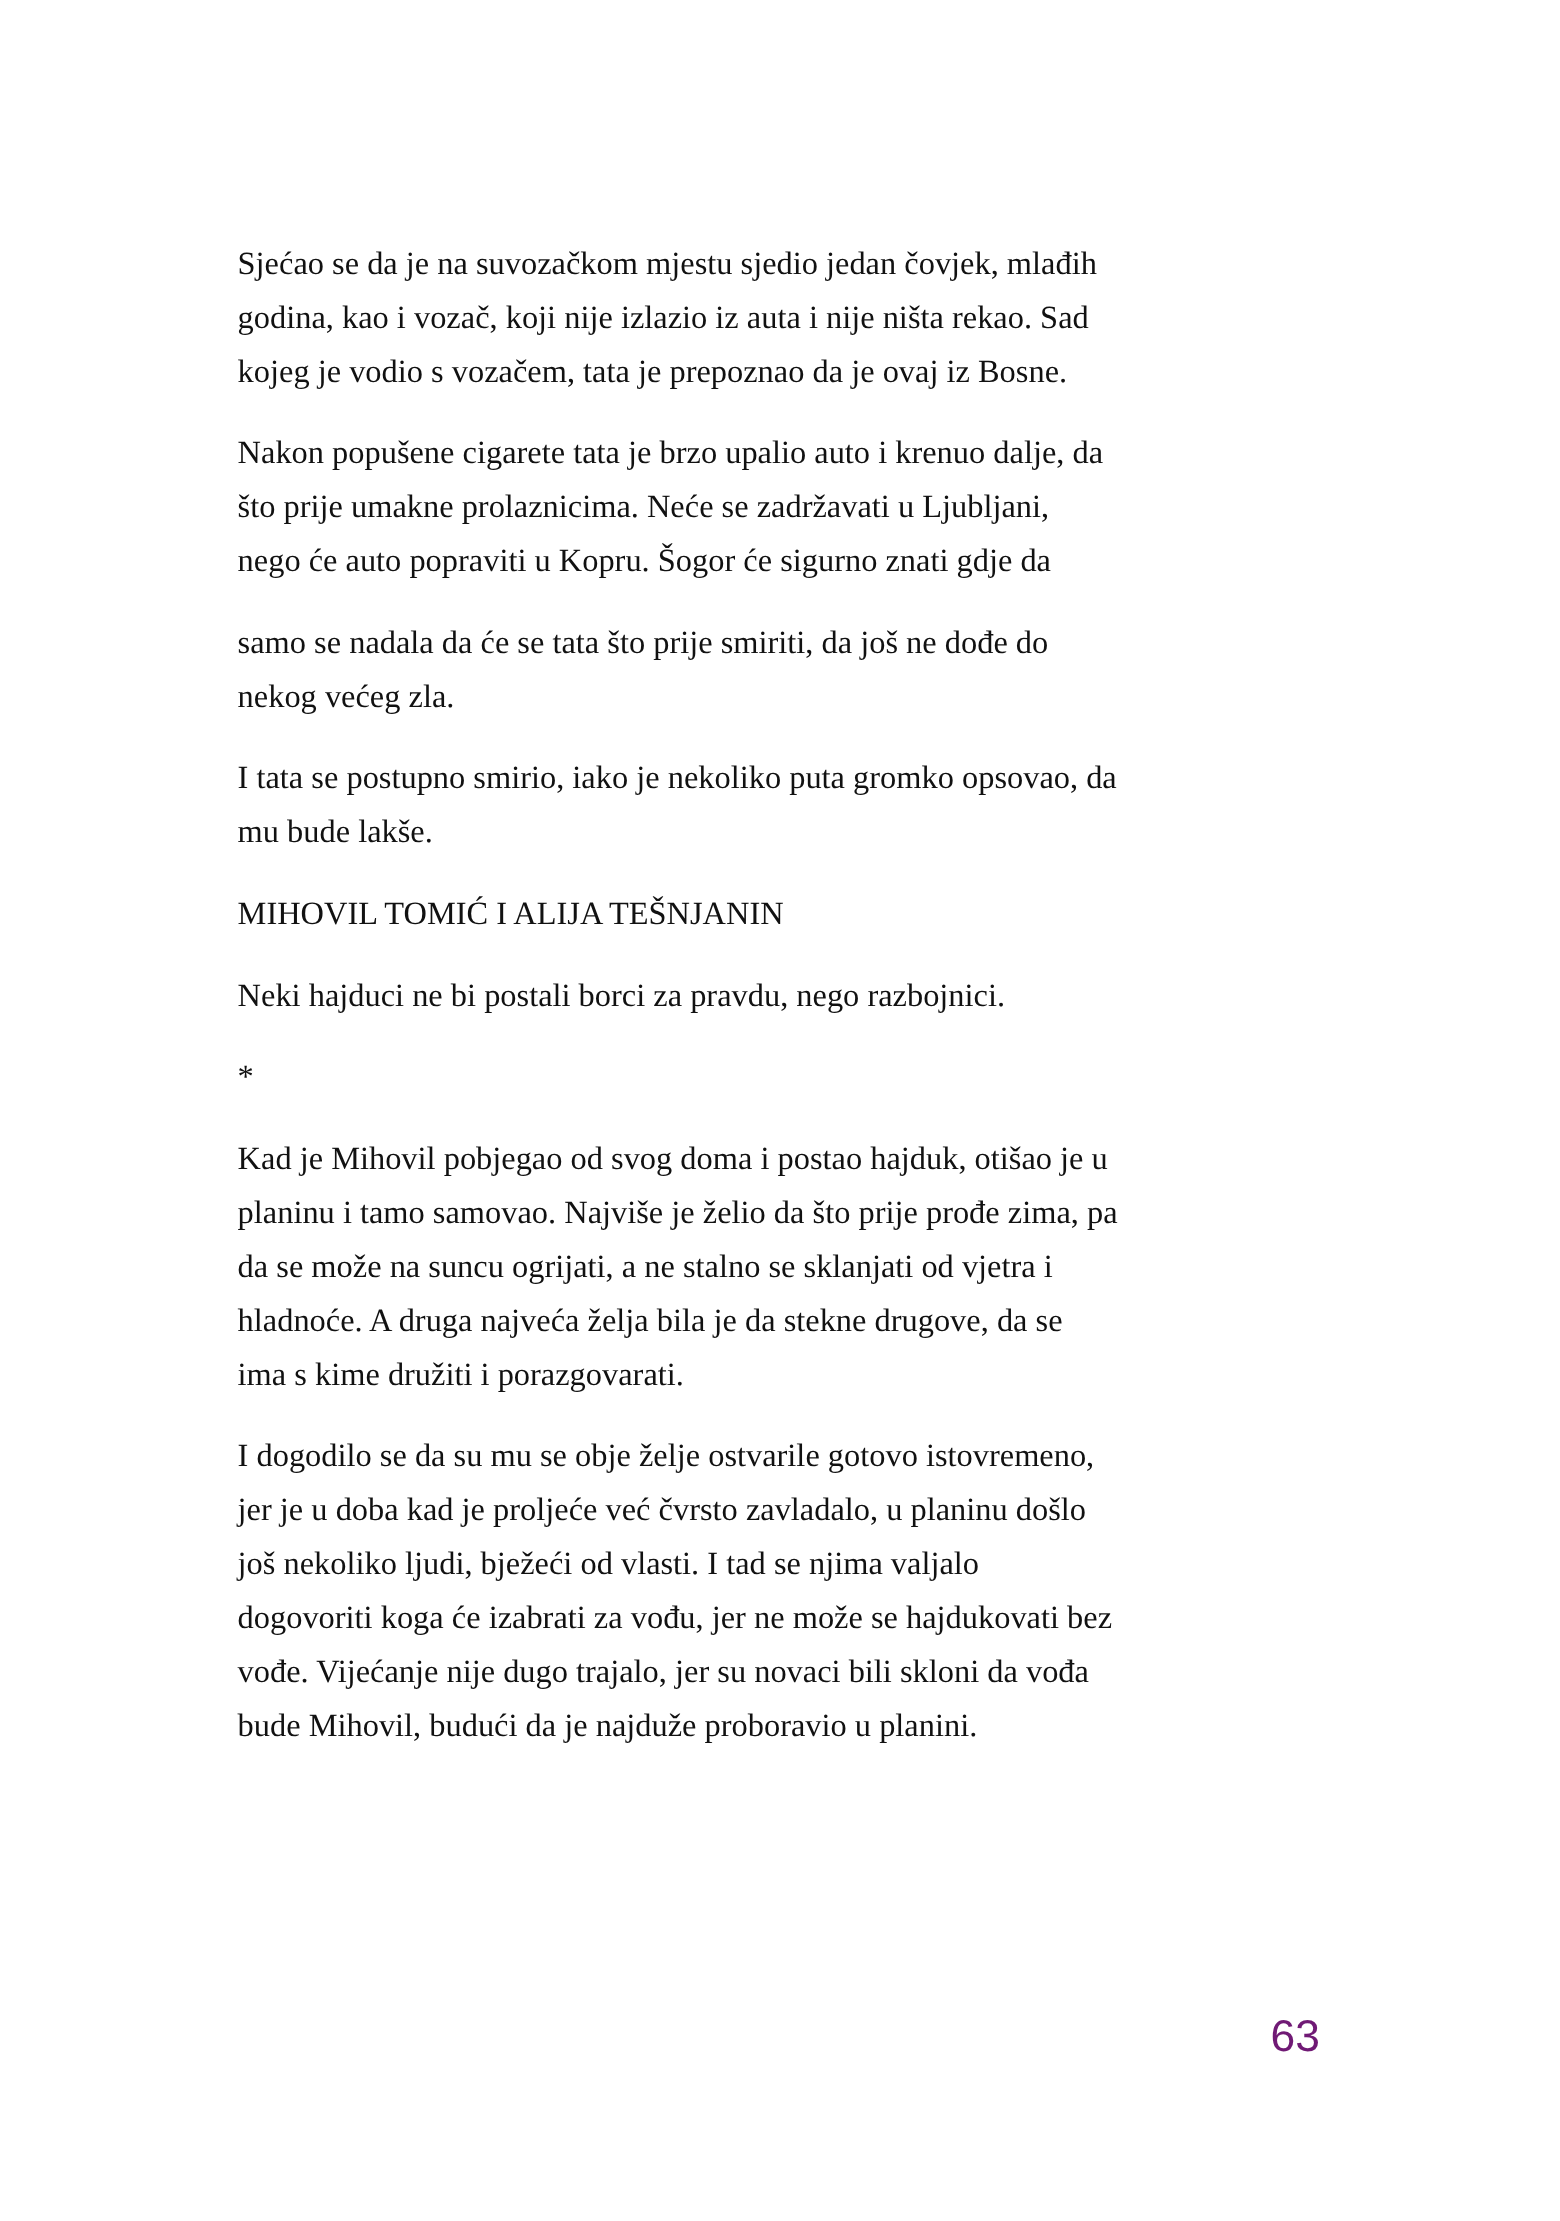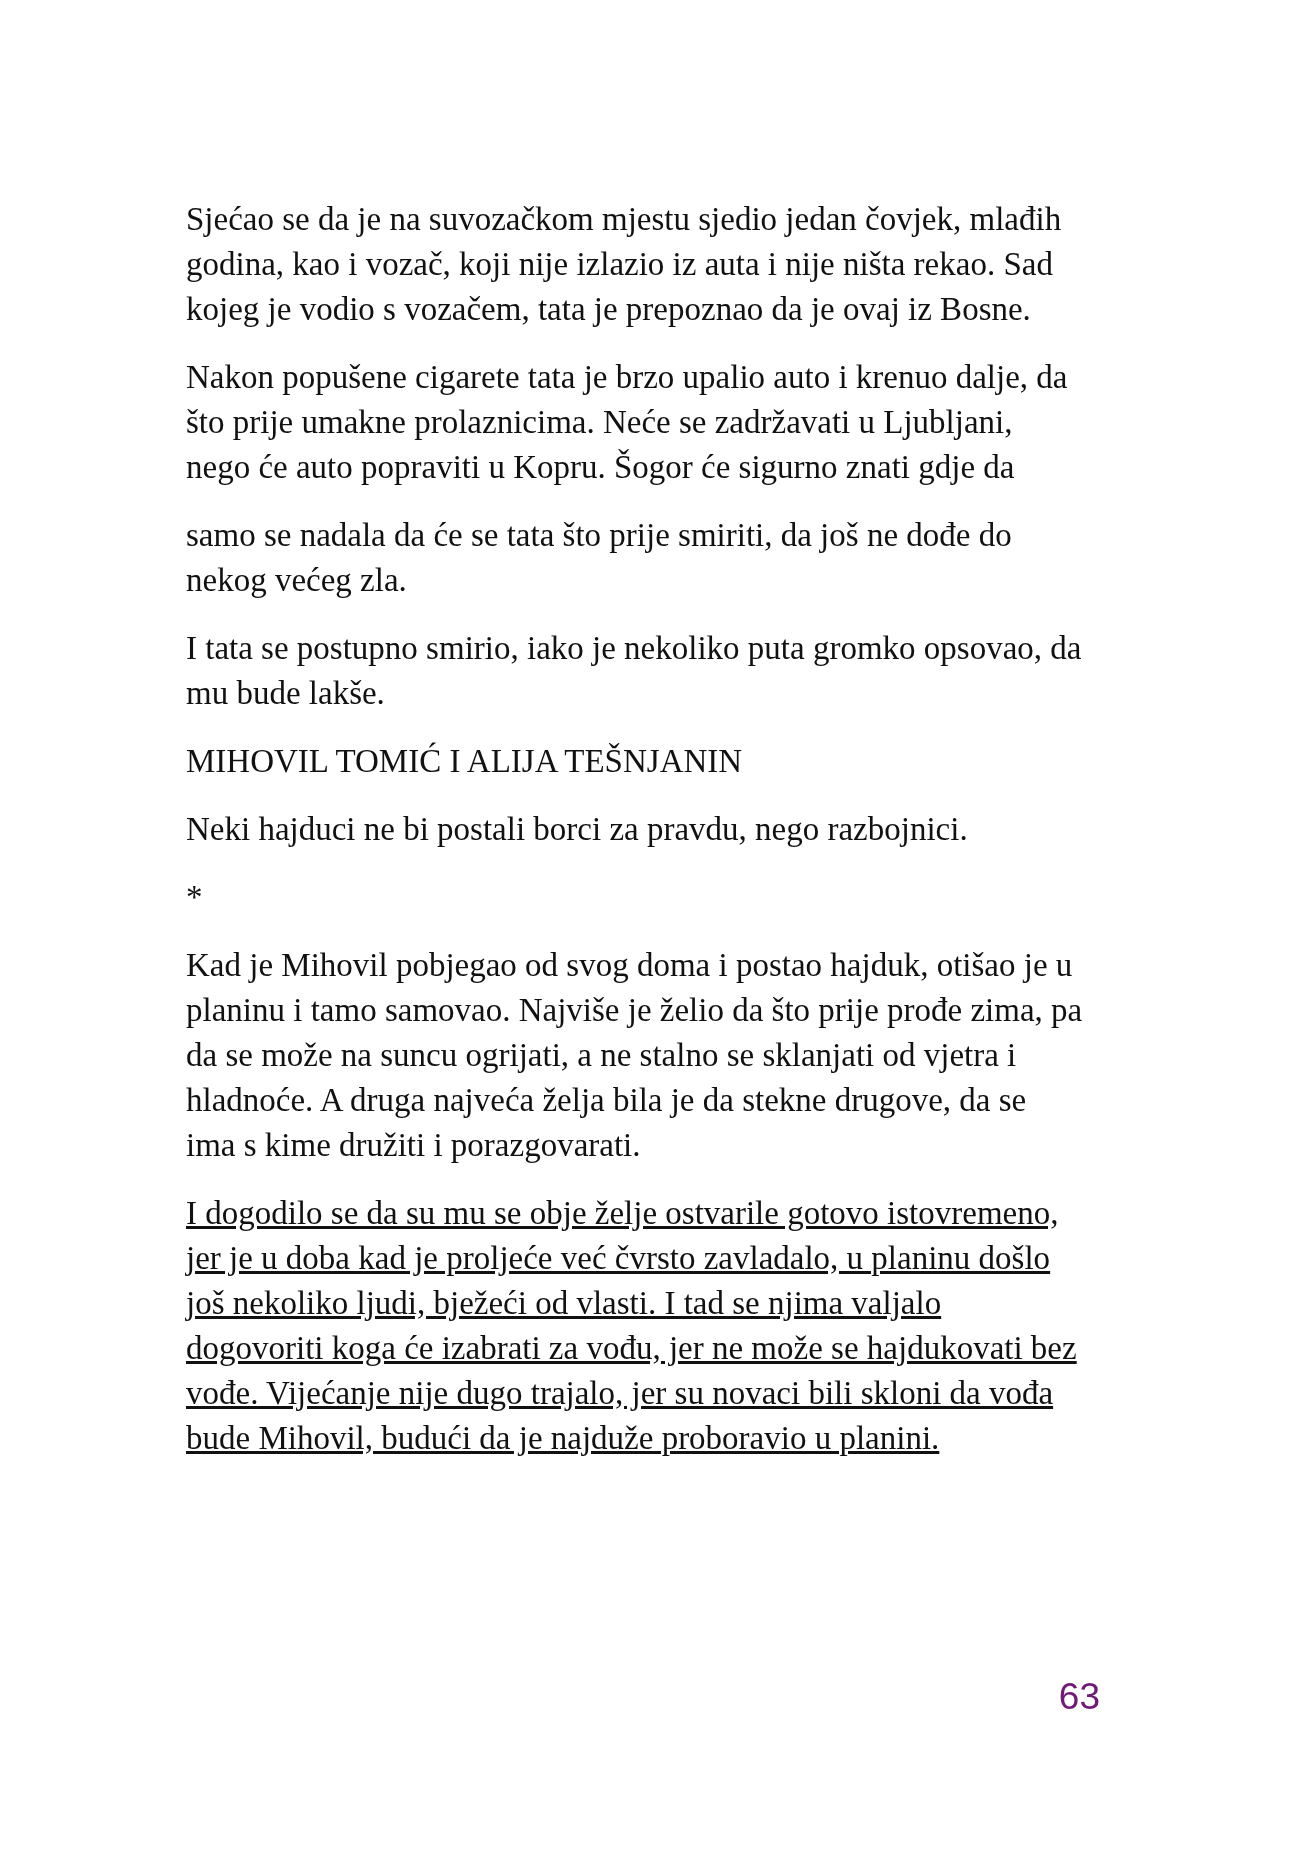--- a/index.html
+++ b/index.html
@@ -11,31 +11,31 @@
     position: relative;
     width: 1300px;
     height: 1851px;
     background: #ffffff;
     overflow: hidden;
     font-family: "Liberation Serif", serif;
     color: #111111;
   }
   .text-block {
     position: absolute;
-    left: 186px;
+    left: 198px;
     top: 197px;
     width: 980px;
-    font-size: 33px;
+    font-size: 27px;
     line-height: 45px;
   }
   .para {
     margin: 0 0 23px 0;
     padding: 0;
   }
-  .para:last-child { margin-bottom: 0; text-decoration: underline; }
+  .para:last-child { margin-bottom: 0; }
   .line {
     display: block;
     white-space: nowrap;
   }
   .heading {
     
   }
   .page-number {
     position: absolute;
     top: 1678px;

